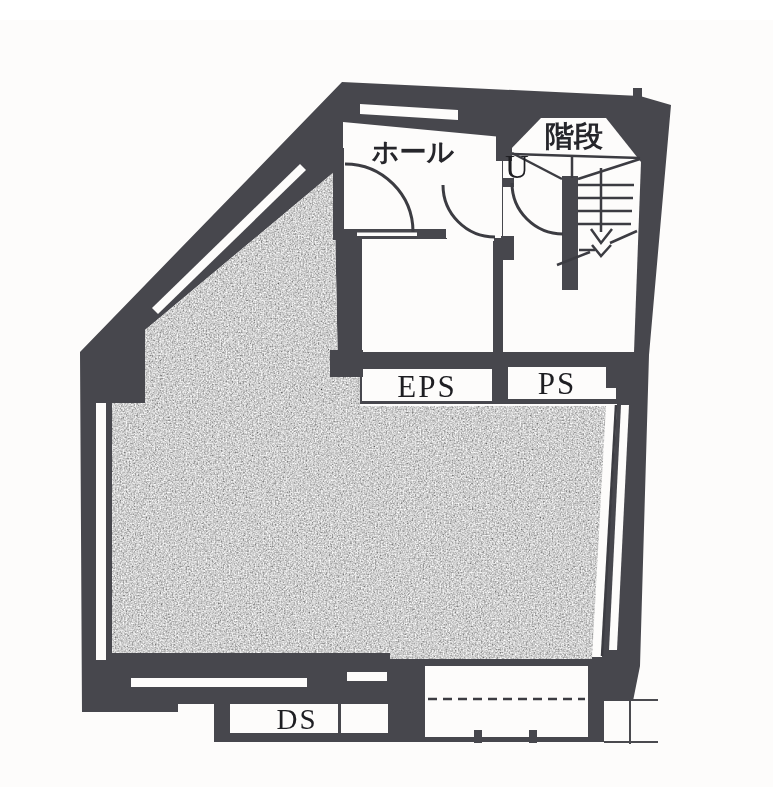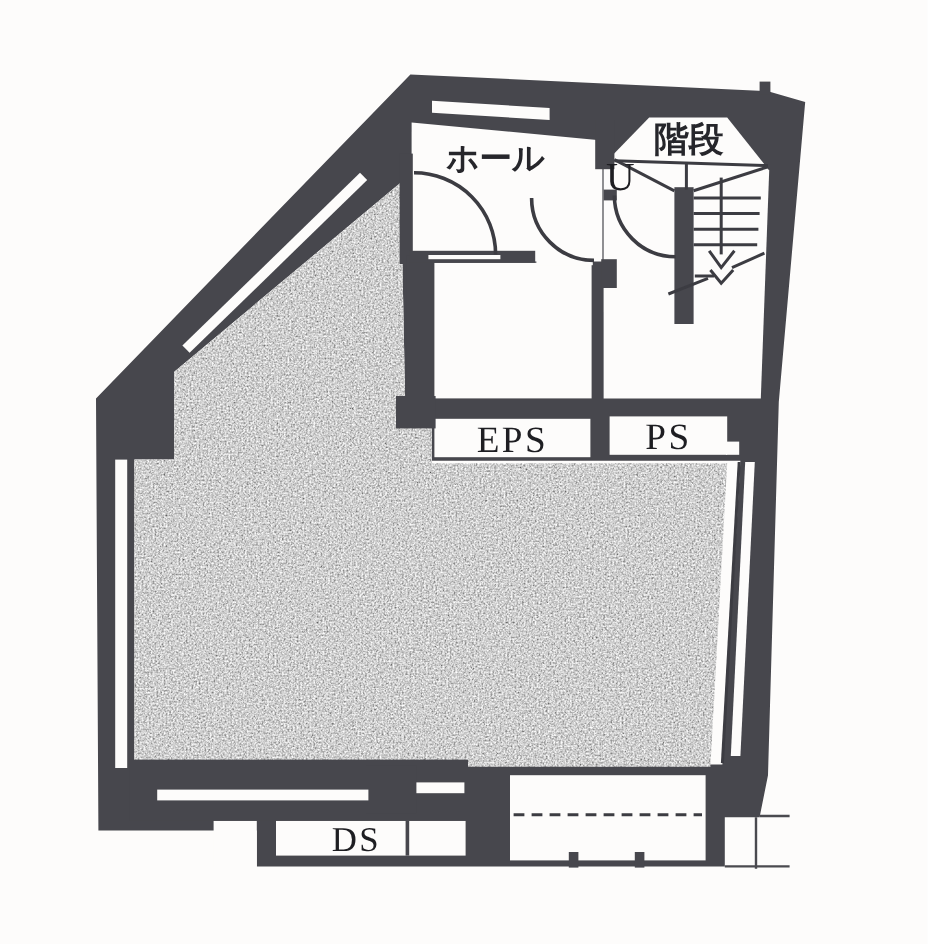--- a/index.html
+++ b/index.html
@@ -1,21 +1,21 @@
 <!DOCTYPE html>
 <html><head>
 <meta charset="utf-8">
 <style>
   html,body{margin:0;padding:0;}
   body{
     width:773px;height:787px;
     font-family:"Liberation Sans",sans-serif;
     background:#ffffff;
   }
-  #plan-wrap{position:relative;width:773px;height:572px;}
+  #plan-wrap{position:relative;width:773px;height:572px;margin-top:20px;}
   svg{display:block;}
   .thin{stroke:#3c3c42;stroke-width:2.5;fill:none;stroke-linecap:butt;}
   .thin-lt{stroke:#4a4a4f;stroke-width:2;fill:none;}
   .arc{stroke:#3c3c42;stroke-width:3;fill:none;}
   .lbl-jp{font-family:"Liberation Sans",sans-serif;font-weight:bold;fill:#26262b;}
   .lbl-en{font-family:"Liberation Serif",serif;fill:#1e1e22;letter-spacing:2px;}
   text{text-anchor:middle;}
 </style>
 </head>
 <body>

